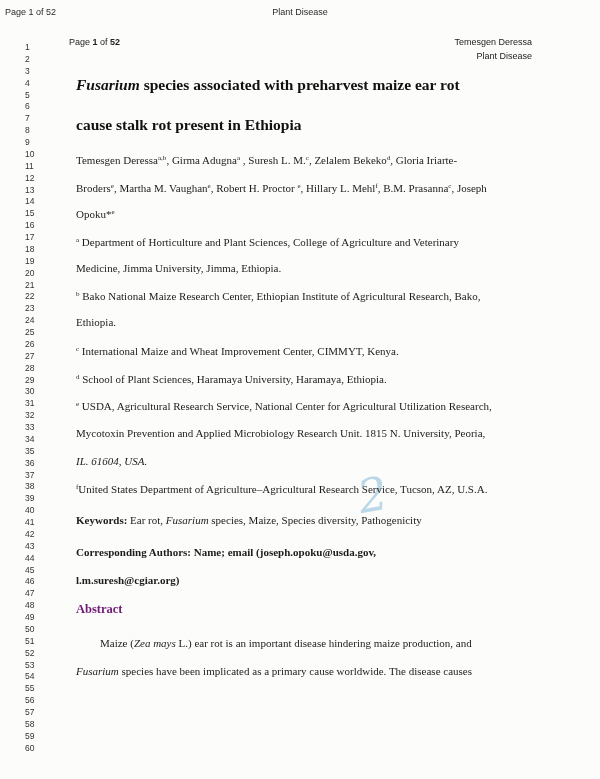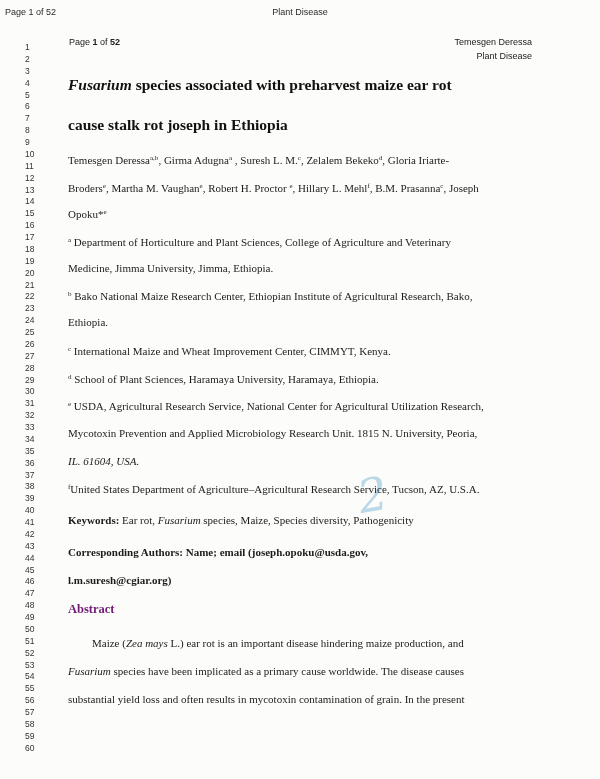--- a/index.html
+++ b/index.html
@@ -19,21 +19,21 @@
   .doc-left{position:absolute;left:69px;top:37px;font-size:9px;color:#222;}
   .doc-left b{font-weight:bold;}
   .doc-right{position:absolute;right:68px;top:36px;text-align:right;font-size:9px;line-height:13.5px;color:#222;}
   
   #linenums{position:absolute;left:25px;top:42px;width:20px;}
   #linenums div{
     height:11.88px;line-height:11.88px;font-size:8.5px;
     font-family:"Liberation Sans",sans-serif;color:#333;
   }
   
-  #doclines{position:absolute;left:0;top:0;width:480px;height:779px;z-index:2;}
+  #doclines{position:absolute;left:8px;top:0;width:480px;height:779px;z-index:2;}
   .tline{
     position:absolute;left:68px;white-space:nowrap;
     font-size:11px;color:#1c1c1c;
   }
   .tline.title{font-size:15.5px;font-weight:bold;color:#111;}
   .tline.h2{font-size:12.5px;font-weight:bold;color:#701a75;}
   .run-b{font-weight:bold;}
   .run-i{font-style:italic;}
   .run-bi{font-weight:bold;font-style:italic;}
   .run-sup{font-size:7px;vertical-align:4px;line-height:0;}
@@ -118,34 +118,33 @@
     <div>57</div>
     <div>58</div>
     <div>59</div>
     <div>60</div>
   </div>
 
 <div id="watermark">2</div>
 
 <div id="doclines">
     <div class="tline title" style="top: 76px;"><span class="run-bi">Fusarium</span><span class="run-b"> species associated with preharvest maize ear rot</span></div>
-    <div class="tline title" style="top: 116px;"><span class="run-b">cause stalk rot joseph in Ethiopia</span></div>
+    <div class="tline title" style="top: 116px;"><span class="run-b">cause stalk rot present in Ethiopia</span></div>
     <div class="tline" style="top: 154px;"><span>Temesgen Deressa</span><span class="run-sup">a,b</span><span>, Girma Adugna</span><span class="run-sup">a</span><span> , Suresh L. M.</span><span class="run-sup">c</span><span>, Zelalem Bekeko</span><span class="run-sup">d</span><span>, Gloria Iriarte-</span></div>
     <div class="tline" style="top: 182px;"><span>Broders</span><span class="run-sup">e</span><span>, Martha M. Vaughan</span><span class="run-sup">e</span><span>, Robert H. Proctor </span><span class="run-sup">e</span><span>, Hillary L. Mehl</span><span class="run-sup">f</span><span>, B.M. Prasanna</span><span class="run-sup">c</span><span>, Joseph</span></div>
     <div class="tline" style="top: 208px;"><span>Opoku*</span><span class="run-sup">e</span></div>
     <div class="tline" style="top: 236px;"><span class="run-sup">a</span><span> Department of Horticulture and Plant Sciences, College of Agriculture and Veterinary</span></div>
     <div class="tline" style="top: 262px;"><span>Medicine, Jimma University, Jimma, Ethiopia.</span></div>
     <div class="tline" style="top: 290px;"><span class="run-sup">b</span><span> Bako National Maize Research Center, Ethiopian Institute of Agricultural Research, Bako,</span></div>
     <div class="tline" style="top: 316px;"><span>Ethiopia.</span></div>
     <div class="tline" style="top: 345px;"><span class="run-sup">c</span><span> International Maize and Wheat Improvement Center, CIMMYT, Kenya.</span></div>
     <div class="tline" style="top: 400px;"><span class="run-sup">e</span><span> USDA, Agricultural Research Service, National Center for Agricultural Utilization Research,</span></div>
     <div class="tline" style="top: 373px;"><span class="run-sup">d</span><span> School of Plant Sciences, Haramaya University, Haramaya, Ethiopia.</span></div>
     <div class="tline" style="top: 427px;"><span>Mycotoxin Prevention and Applied Microbiology Research Unit. 1815 N. University, Peoria,</span></div>
     <div class="tline" style="top: 455px; font-style: italic;"><span>IL. 61604, USA.</span></div>
     <div class="tline" style="top: 483px;"><span class="run-sup">f</span><span>United States Department of Agriculture–Agricultural Research Service, Tucson, AZ, U.S.A.</span></div>
     <div class="tline" style="top: 514px;"><span class="run-b">Keywords:</span><span> Ear rot, </span><span class="run-i">Fusarium</span><span> species, Maize, Species diversity, Pathogenicity</span></div>
     <div class="tline" style="top: 546px;"><span class="run-b">Corresponding Authors: Name; email (joseph.opoku@usda.gov,</span></div>
     <div class="tline" style="top: 574px;"><span class="run-b">l.m.suresh@cgiar.org)</span></div>
     <div class="tline h2" style="top: 602px;"><span class="run-b">Abstract</span></div>
     <div class="tline" style="top: 637px; left: 92px;"><span>Maize (</span><span class="run-i">Zea mays</span><span> L.) ear rot is an important disease hindering maize production, and</span></div>
     <div class="tline" style="top: 665px;"><span class="run-i">Fusarium</span><span> species have been implicated as a primary cause worldwide. The disease causes</span></div>
-    <div class="tline" style="top: 693px;"><span>substantial yield loss and often results in mycotoxin contamination of grain. In the present</span></div>
   </div>
 
 </body></html>

